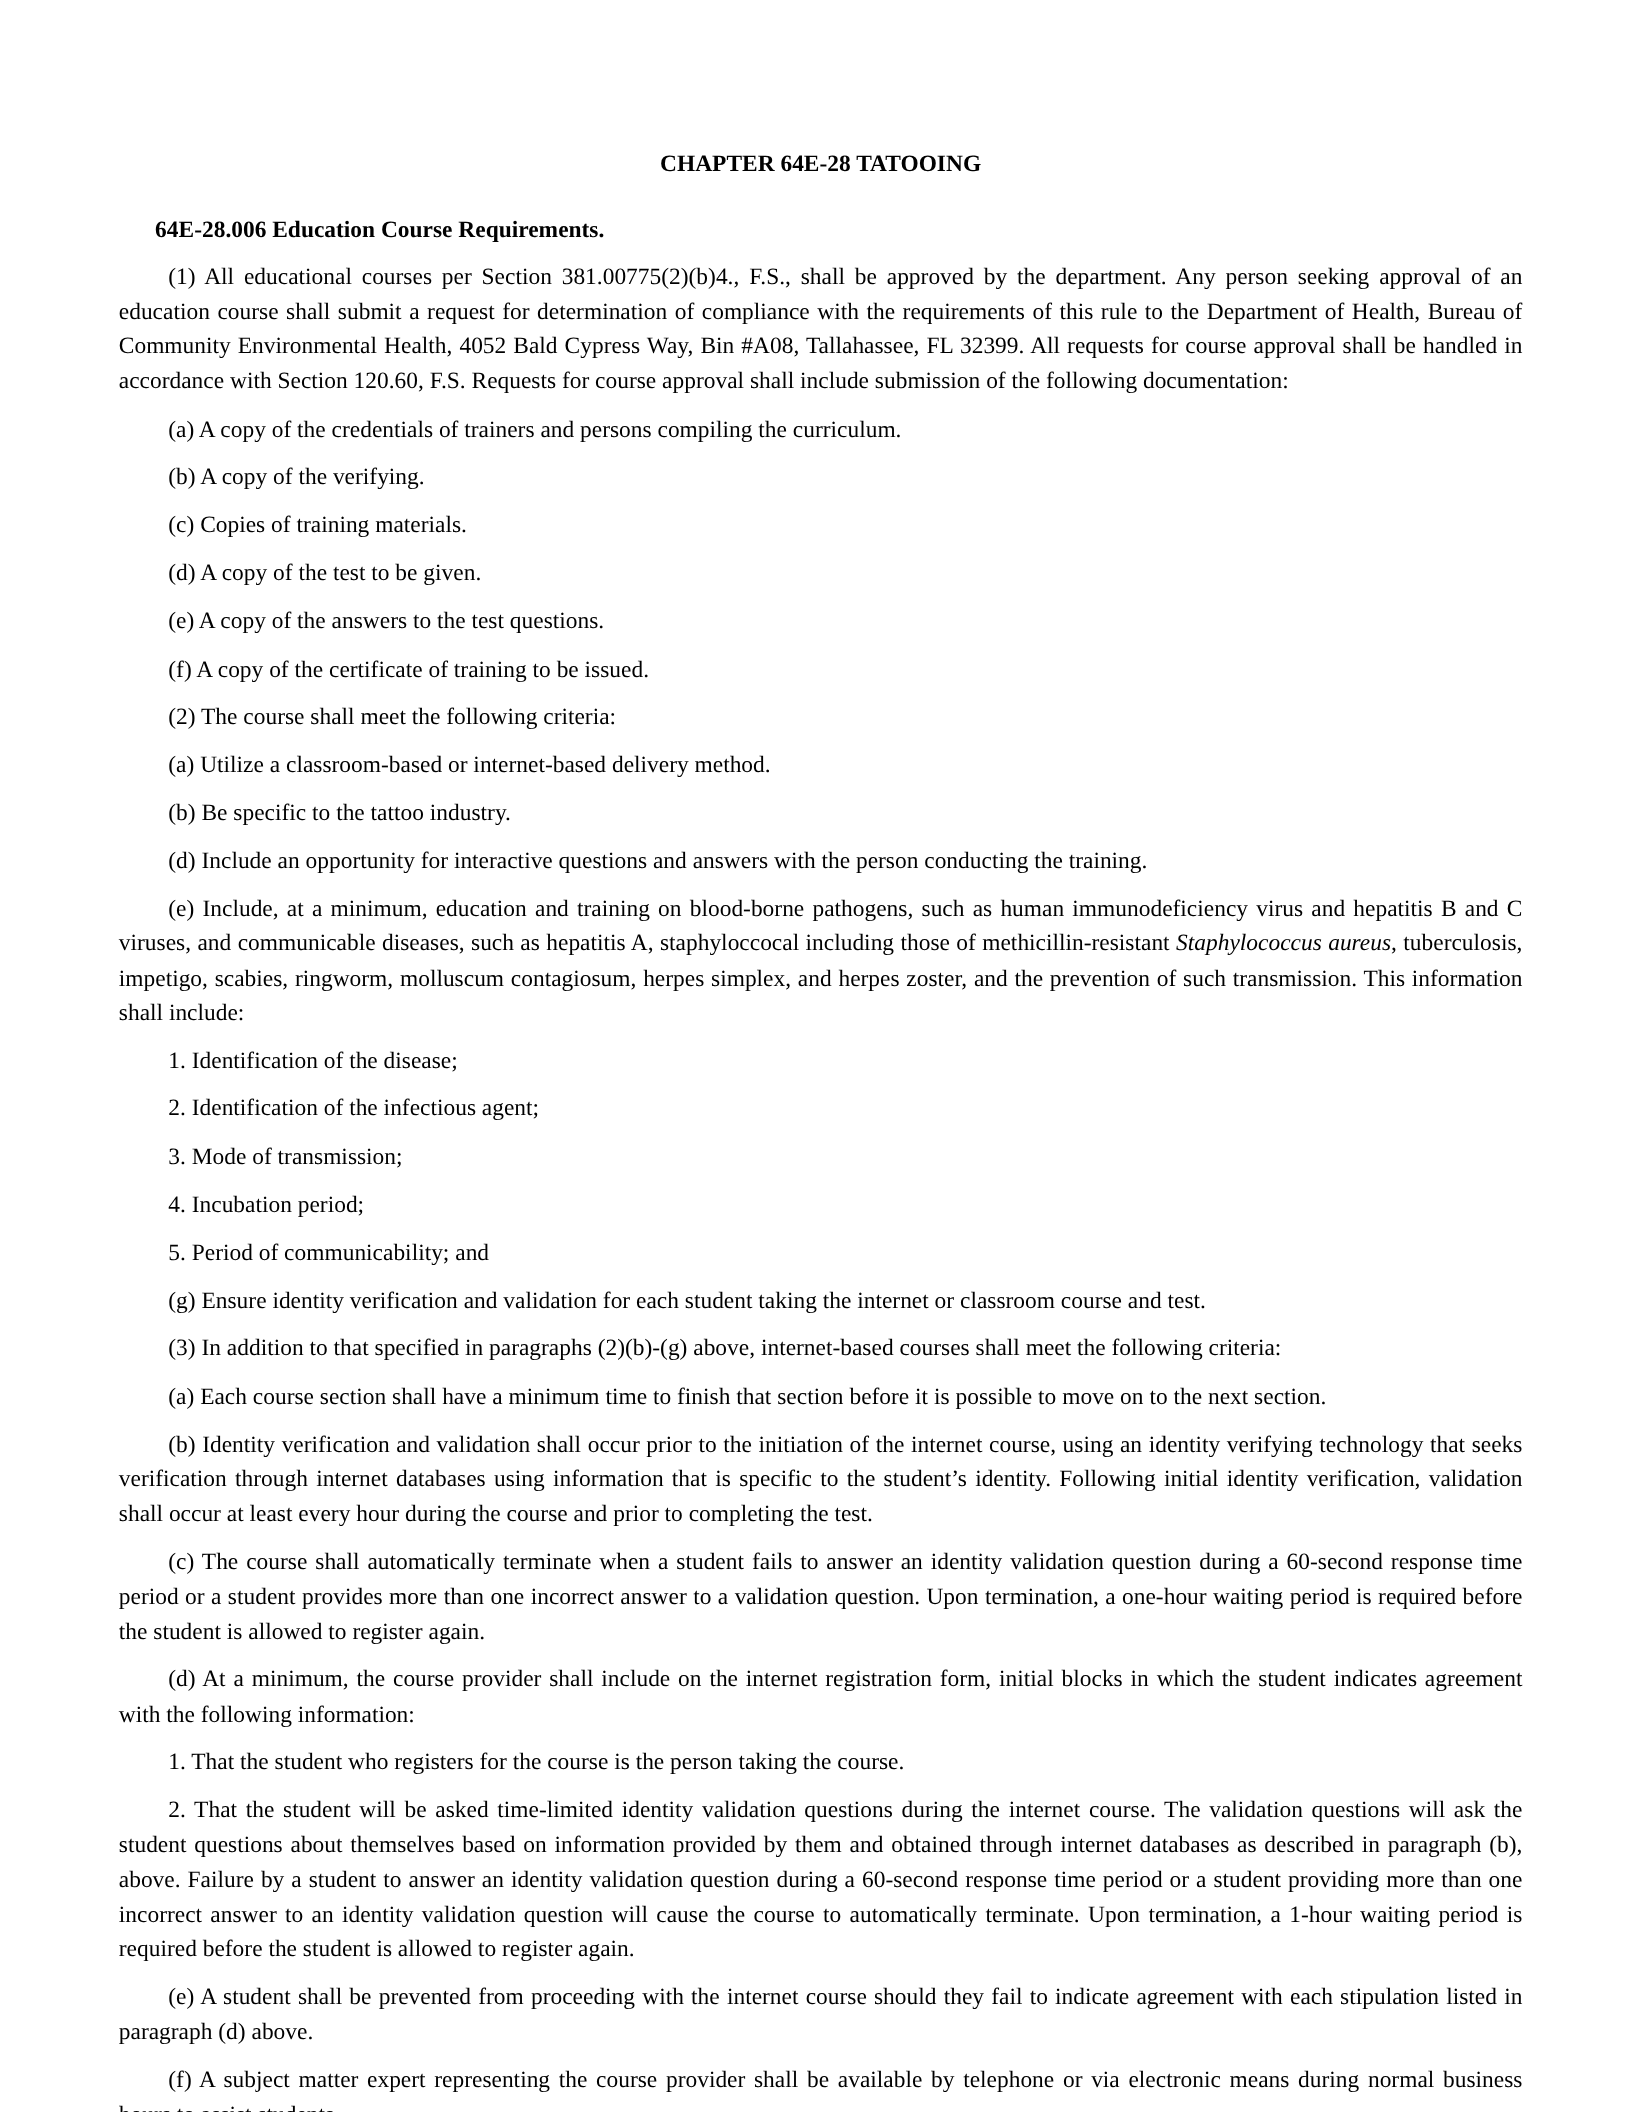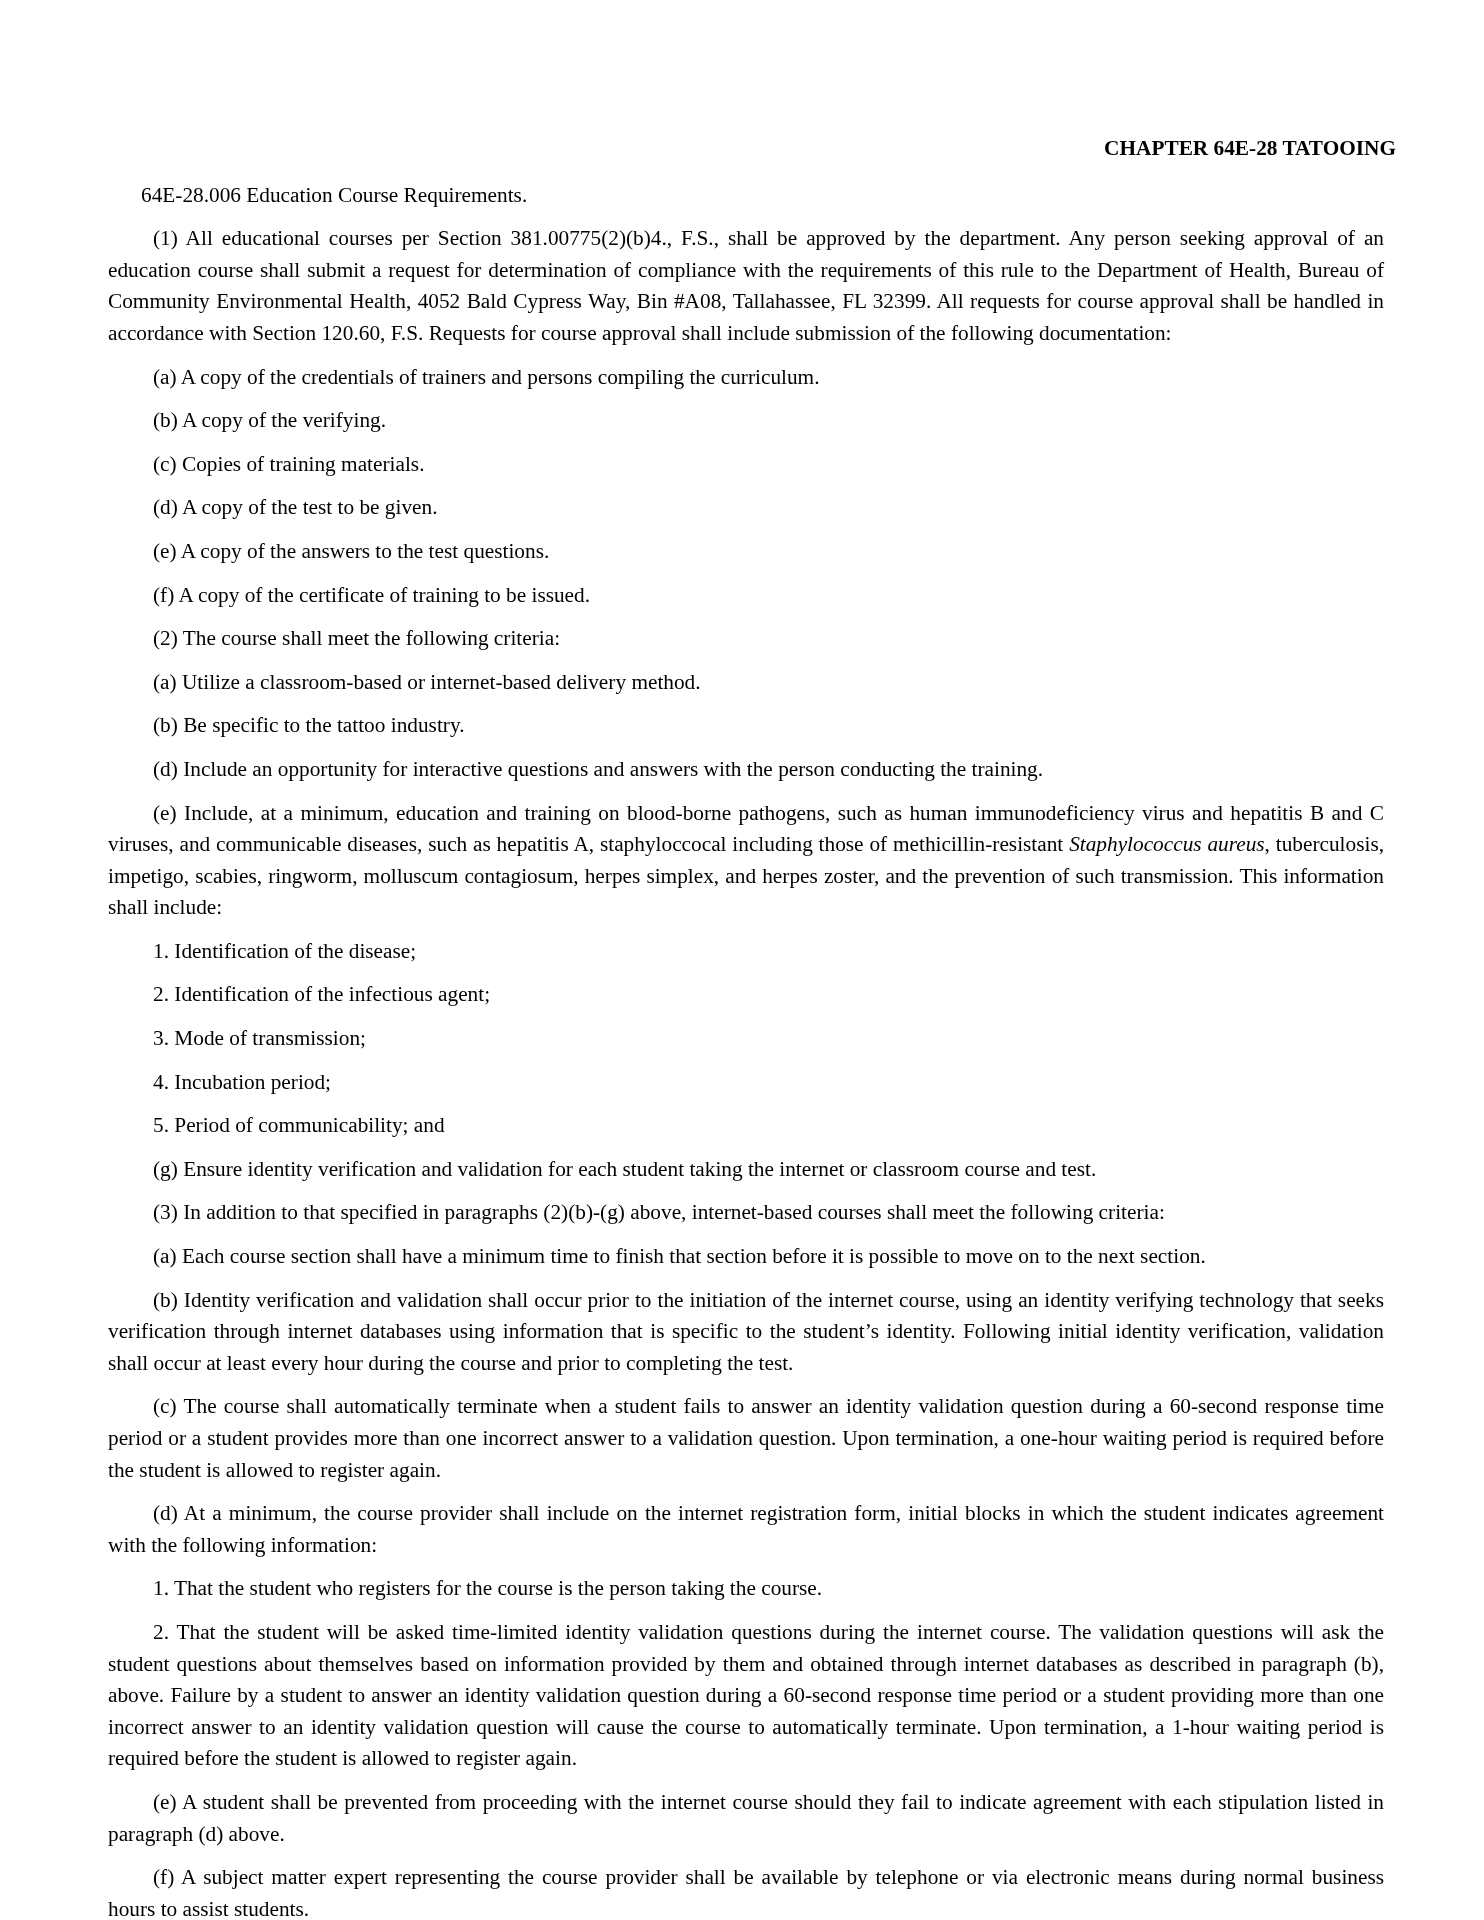--- a/index.html
+++ b/index.html
@@ -8,27 +8,27 @@
       position: absolute;
       left: 96px;
       top: 133px;
       width: 1300px;
       font-family: "Liberation Serif", serif;
       font-size: 21.3px;
       line-height: 31.6px;
       color: #000000;
     }
     .chapter-title {
-      text-align: right;
+      text-align: center;
       font-weight: bold;
-      margin: 0 0 15px 0;
+      margin: 0 0 28px 0;
       line-height: 31.6px;
     }
     .section-title {
-      font-weight: normal;
+      font-weight: bold;
       margin: 0;
       text-indent: 45px;
     }
     p { margin: 12px; }
     .para { text-align: justify; text-indent: 45px; }
     .item { text-indent: 45px; }
     em { font-style: italic; }
   </style>
 </head>
 <body>

